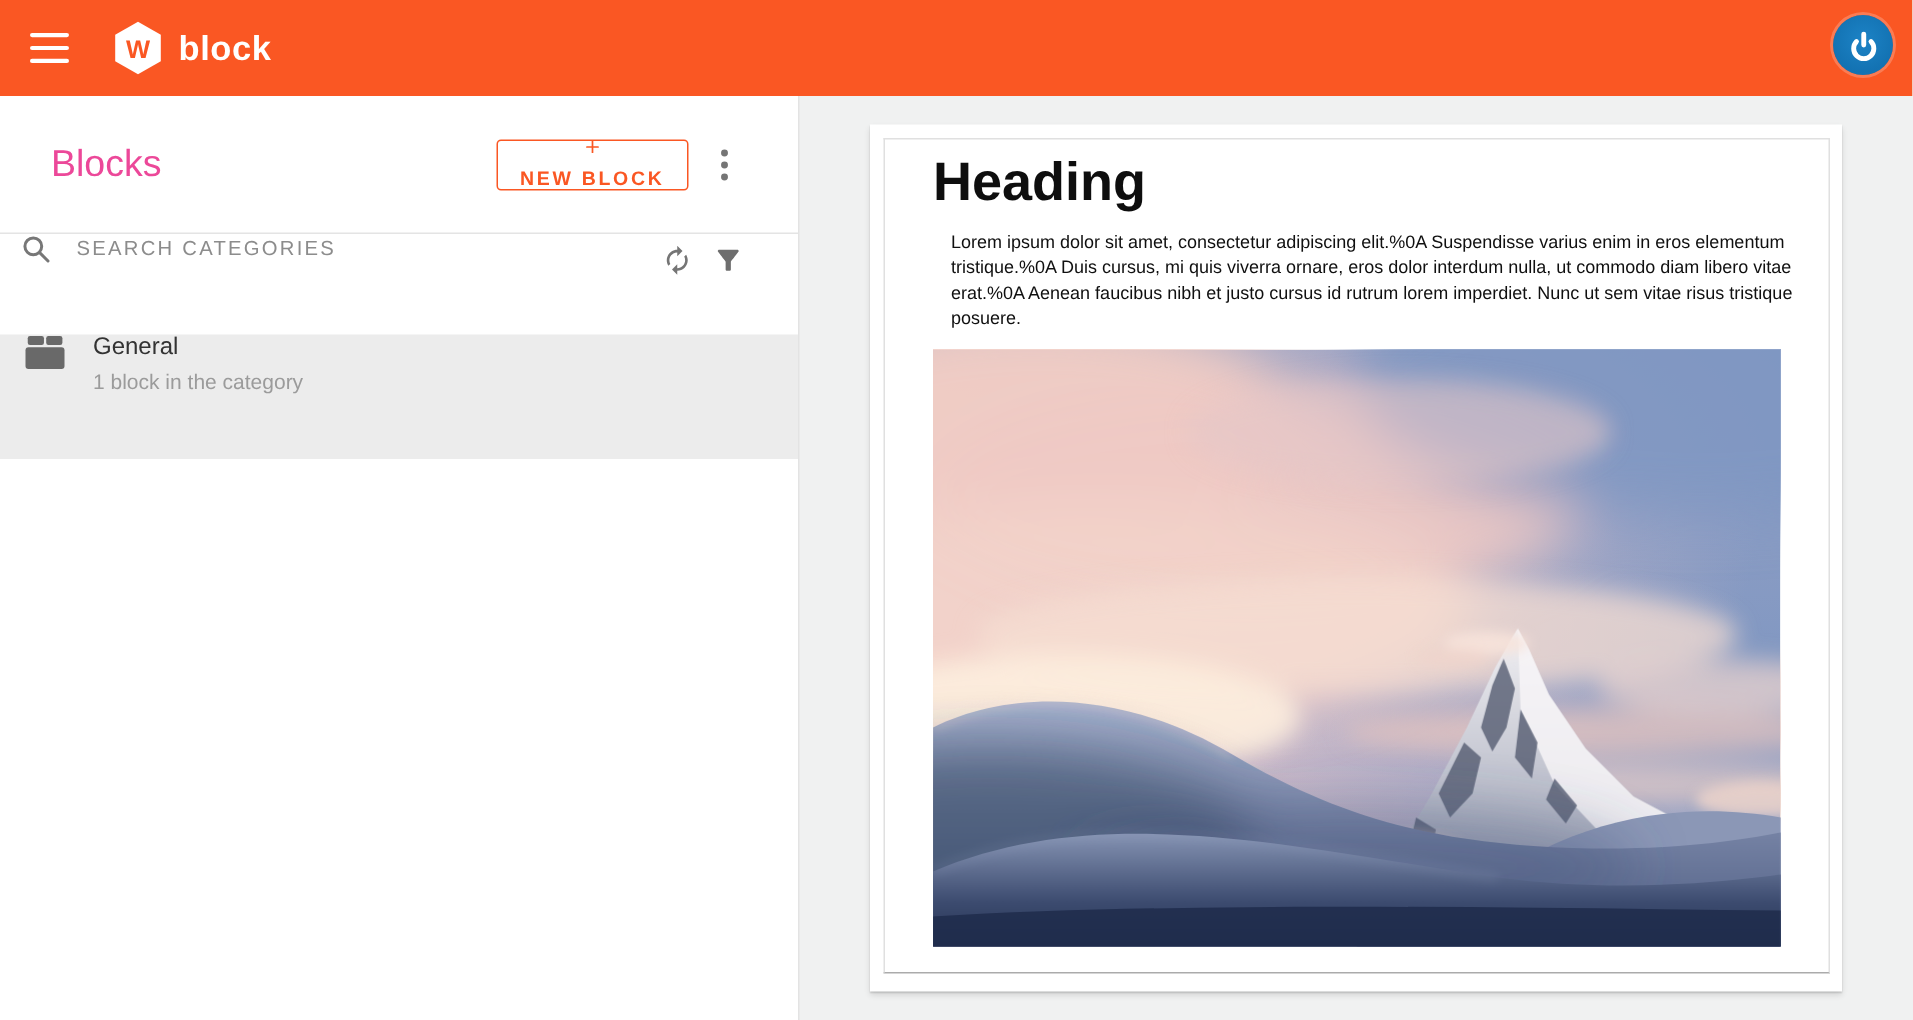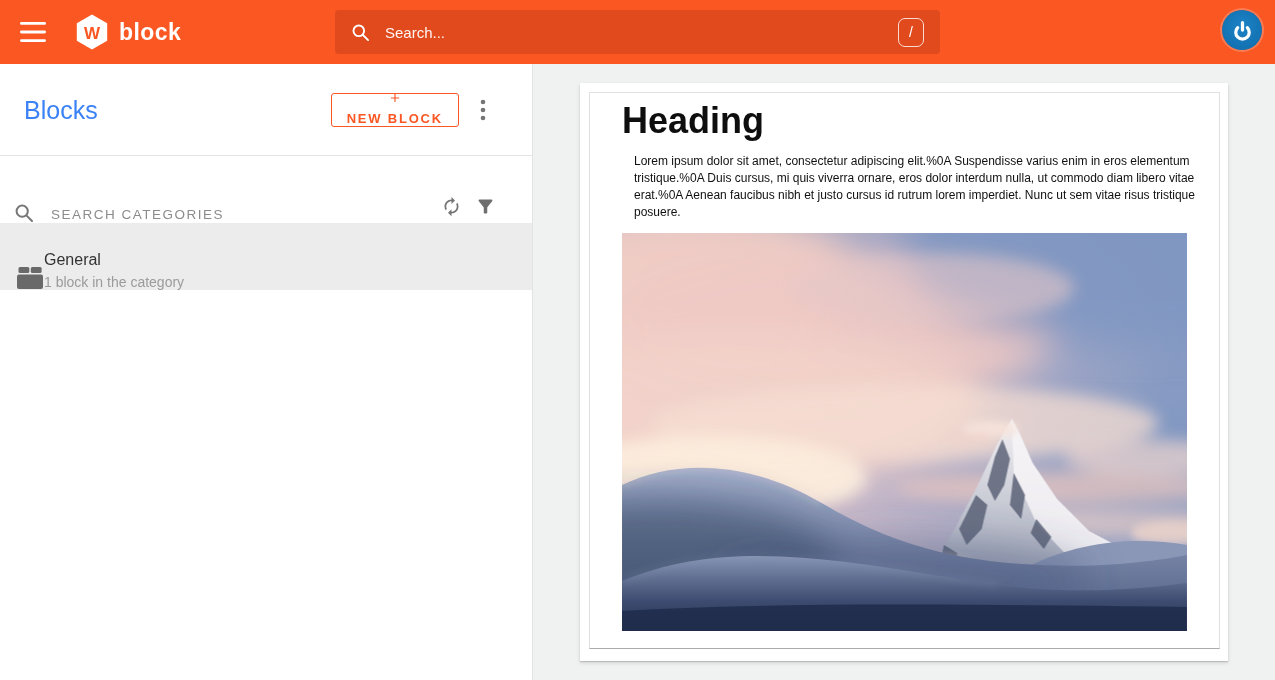--- a/index.html
+++ b/index.html
@@ -13,28 +13,28 @@
   .wordmark{color:#fff;font-size:23px;font-weight:700;letter-spacing:.4px;line-height:36px;}
   .searchbar{position:absolute;left:335px;top:10px;width:605px;height:44px;background:#e04a1d;border-radius:4px;display:flex;align-items:center;padding:0 16px;box-sizing:border-box;}
   .searchbar input{flex:1;background:transparent;border:none;outline:none;color:#fff;font-size:15px;margin-left:13px;font-family:inherit;}
   .searchbar input::placeholder{color:rgba(255,255,255,.95);}
   .slash-badge{width:24px;height:27px;border:1.5px solid rgba(255,255,255,.8);border-radius:7px;color:#fff;font-size:14px;display:flex;align-items:center;justify-content:center;flex:0 0 auto;}
   .avatar{position:absolute;right:13px;top:10px;width:40px;height:40px;border-radius:50%;background:radial-gradient(circle at 50% 42%,#1c83c6 0%,#1372b2 70%,#1a7dbd 100%);display:flex;align-items:center;justify-content:center;cursor:pointer;box-shadow:0 0 0 2px rgba(255,255,255,.22);}
 
   
   .sidebar{position:absolute;left:0;top:64px;width:532px;bottom:0;background:#fff;box-shadow:1px 0 0 #e3e3e3;z-index:2;}
   .sidebar-head{position:relative;height:91px;border-bottom:1px solid #e4e4e4;}
-  .page-title{position:absolute;left:24px;top:50%;transform:translateY(-50%);margin:0;font-size:25px;font-weight:400;color:#3b82f6;}
+  .page-title{position:absolute;left:34px;top:50%;transform:translateY(-50%);margin:0;font-size:25px;font-weight:400;color:#ec4899;}
   .new-block{position:absolute;right:73px;top:50%;transform:translateY(-50%);height:34px;padding:0 15px;display:flex;align-items:center;gap:9px;background:#fff;border:1px solid #fa5723;border-radius:3px;color:#fa5723;font-size:13px;font-weight:700;letter-spacing:1.8px;cursor:pointer;font-family:inherit;flex-direction:column;}
   .kebab{position:absolute;right:36px;top:50%;transform:translateY(-50%);width:26px;height:26px;background:none;border:none;padding:0;cursor:pointer;display:flex;align-items:center;justify-content:center;}
-  .search-row{position:relative;height:67px;display:flex;align-items:flex-end;padding:0 30px 0 14px;box-sizing:border-box;}
+  .search-row{position:relative;height:67px;display:flex;align-items:flex-start;padding:0 30px 0 14px;box-sizing:border-box;}
   .search-row input{flex:1;border:none;outline:none;background:transparent;margin-left:15px;font-size:14px;color:#444;font-family:inherit;letter-spacing:1.5px;}
   .search-row input::placeholder{color:#8c8c8c;letter-spacing:1.5px;font-size:13.5px;}
   .icon-btn{background:none;border:none;padding:0;cursor:pointer;display:flex;align-items:center;justify-content:center;width:34px;height:34px;}
-  .category-item{height:67px;background:#ececec;display:flex;align-items:flex-end;padding:0 16px;cursor:pointer;}
+  .category-item{height:83px;background:#ececec;display:flex;align-items:flex-start;padding:0 16px;gap:18px;cursor:pointer;}
   .cat-text{display:flex;flex-direction:column;gap:5px;}
   .cat-name{font-size:16px;color:#333;}
   .cat-desc{font-size:14px;color:#9b9b9b;}
 
   
   .content{position:absolute;left:532px;top:64px;right:0;bottom:0;background:#f0f1f1;}
   .sheet{position:absolute;left:48px;top:19px;width:648px;height:578px;background:#fff;box-shadow:0 1px 1px rgba(0,0,0,.14),0 2px 4px rgba(0,0,0,.12);cursor:pointer;}
   .preview-card{position:absolute;left:9px;top:9px;right:8px;bottom:12px;border:1px solid #e0e0e0;border-bottom:1px solid #ababab;background:#fff;padding:0 32px;box-sizing:border-box;overflow:hidden;}
   .preview-heading{margin:8px 0 5px;font-size:36px;line-height:40px;font-weight:700;color:#0e0e0e;letter-spacing:0;}
   .preview-paragraph{margin:12px;width:600px;max-width:100%;font-size:12px;line-height:17px;color:#101010;}
@@ -57,28 +57,20 @@
     </button>
 
     <div class="brand">
       <svg viewBox="0 0 36 36" width="36" height="36">
         <polygon points="18,0.5 33.2,9.2 33.2,26.8 18,35.5 2.8,26.8 2.8,9.2" fill="#ffffff"></polygon>
         <text x="18" y="24.5" text-anchor="middle" font-size="17" font-weight="bold" fill="#fa5723">W</text>
       </svg>
       <span class="wordmark">block</span>
     </div>
 
-    <div class="searchbar">
-      <svg viewBox="0 0 20 20" width="19" height="19">
-        <circle cx="8.2" cy="8.2" r="5.6" fill="none" stroke="#fff" stroke-width="2"></circle>
-        <line x1="12.6" y1="12.6" x2="18" y2="18" stroke="#fff" stroke-width="2" stroke-linecap="round"></line>
-      </svg>
-      <input type="text" placeholder="Search..." style="">
-      <span class="slash-badge">/</span>
-    </div>
 
     <div class="avatar">
       <svg viewBox="0 0 20 20" width="21" height="21">
         <path d="M14.6,7.3 a6.4,6.4 0 1 1 -9.2,0" fill="none" stroke="#fff" stroke-width="3.1" stroke-linecap="round"></path>
         <line x1="10" y1="2.6" x2="10" y2="9.6" stroke="#fff" stroke-width="3.1" stroke-linecap="round"></line>
       </svg>
     </div>
   </header>
 
   <aside class="sidebar">

